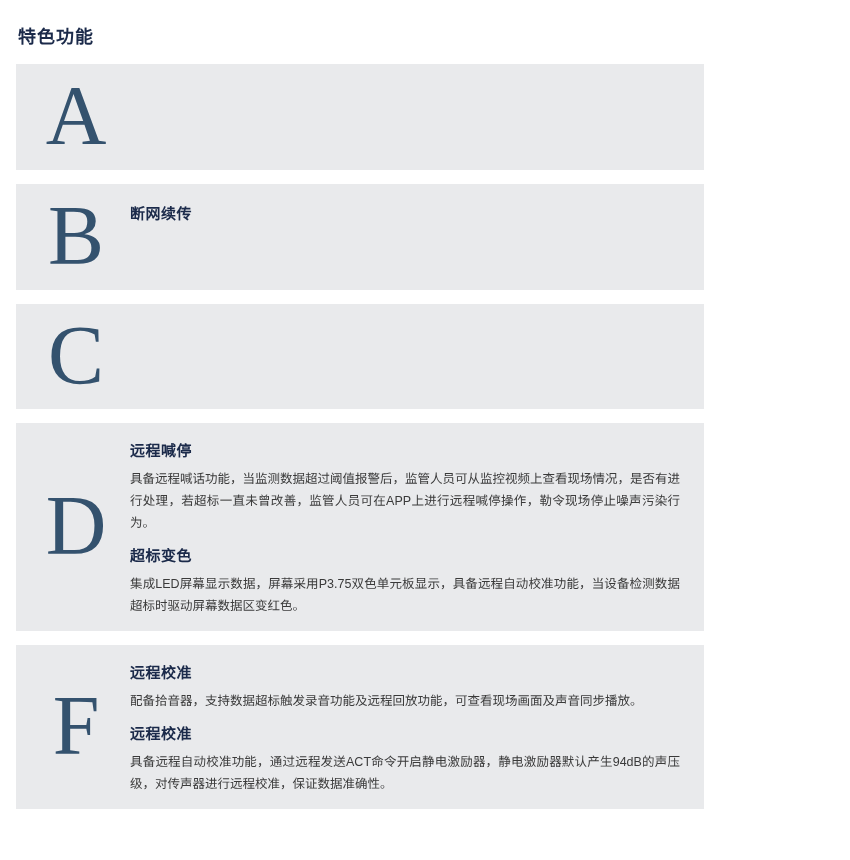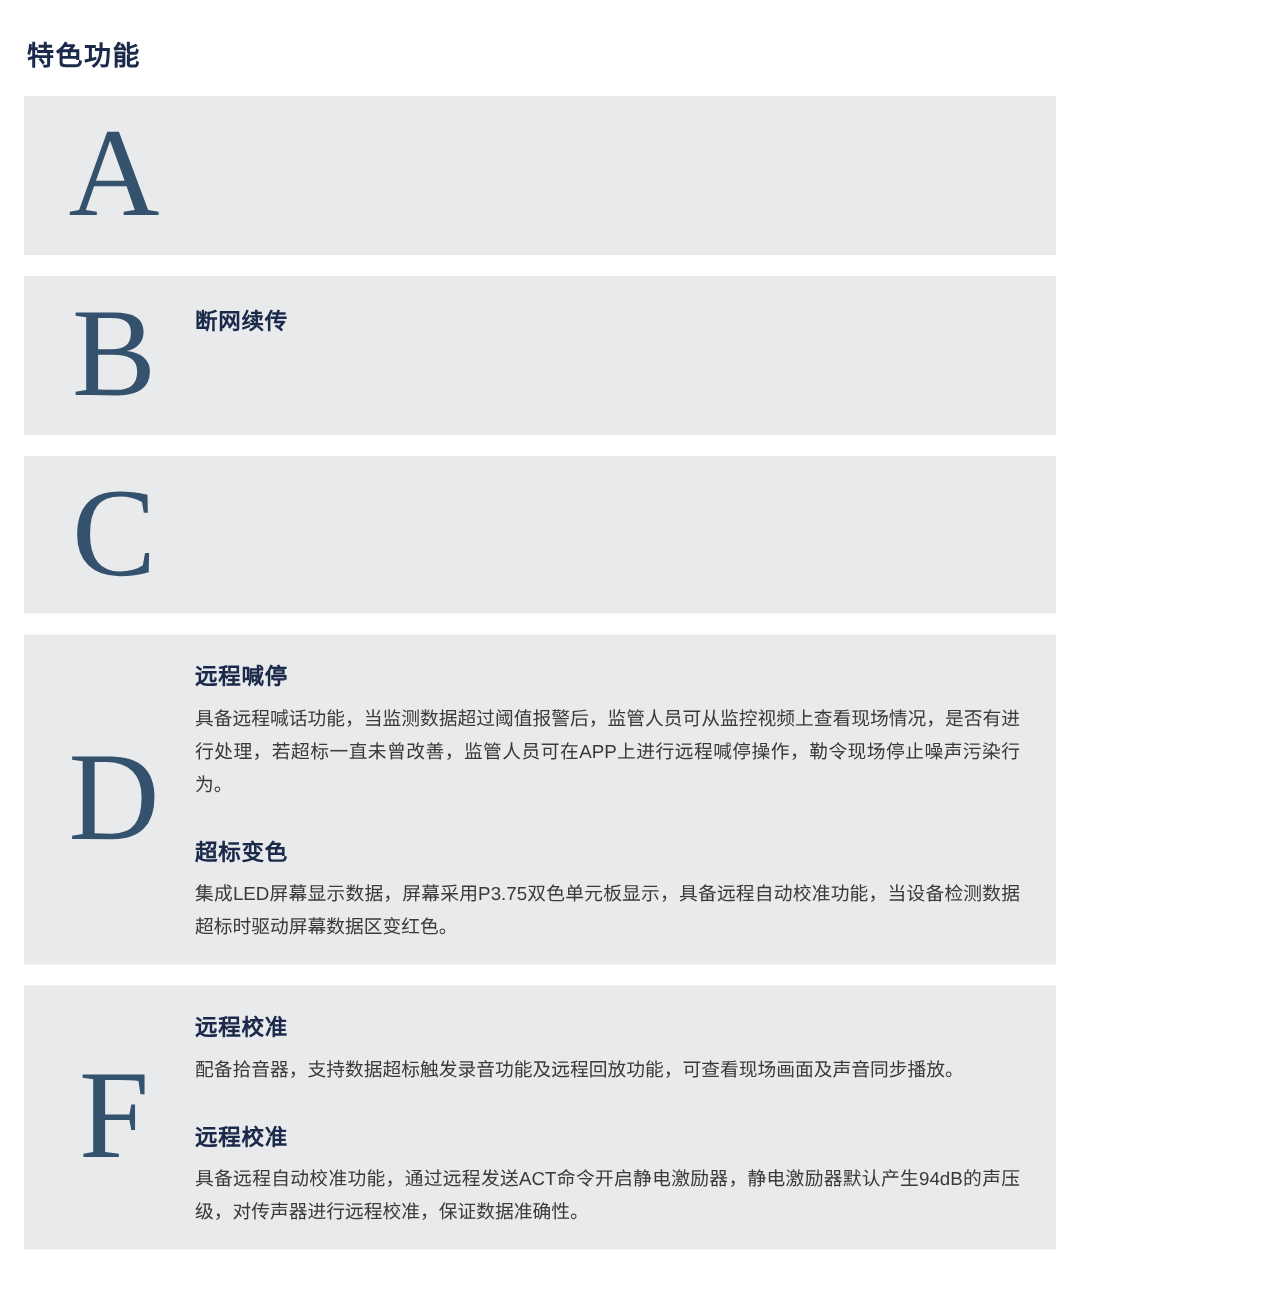--- a/index.html
+++ b/index.html
@@ -54,21 +54,21 @@
     padding-top: 4px;
   }
   .item-title {
     font-size: 15px;
     font-weight: bold;
     color: #1b2a4a;
     letter-spacing: 0.5px;
     margin: 2px 0 8px 0;
   }
   .item-title.second {
-    margin-top: 22px;
+    margin-top: 10px;
   }
   .item-text {
     font-size: 12.5px;
     line-height: 22px;
     color: #3a3a3a;
     text-align: justify;
     margin: 0;
   }
   .card-a .letter { font-size: 84px; }
   .card-b .letter { font-size: 84px; }

